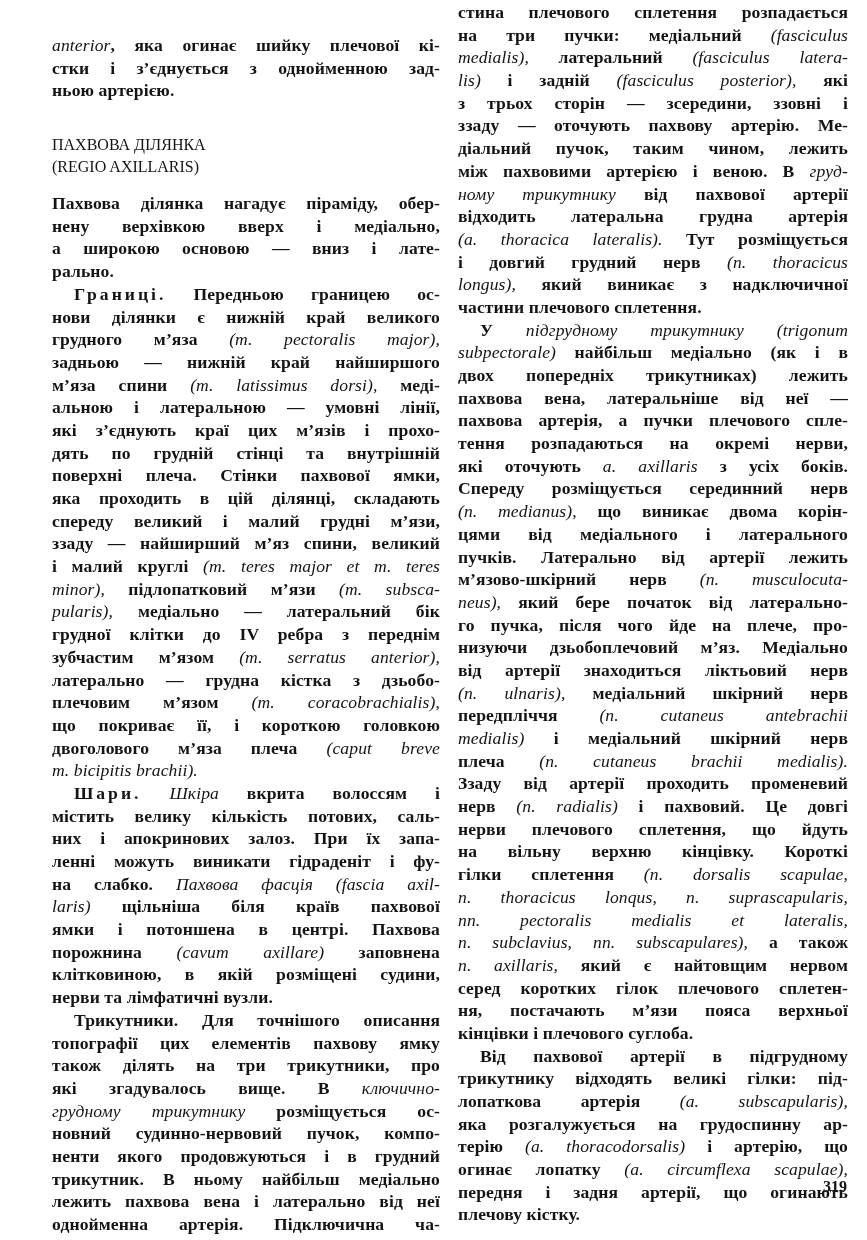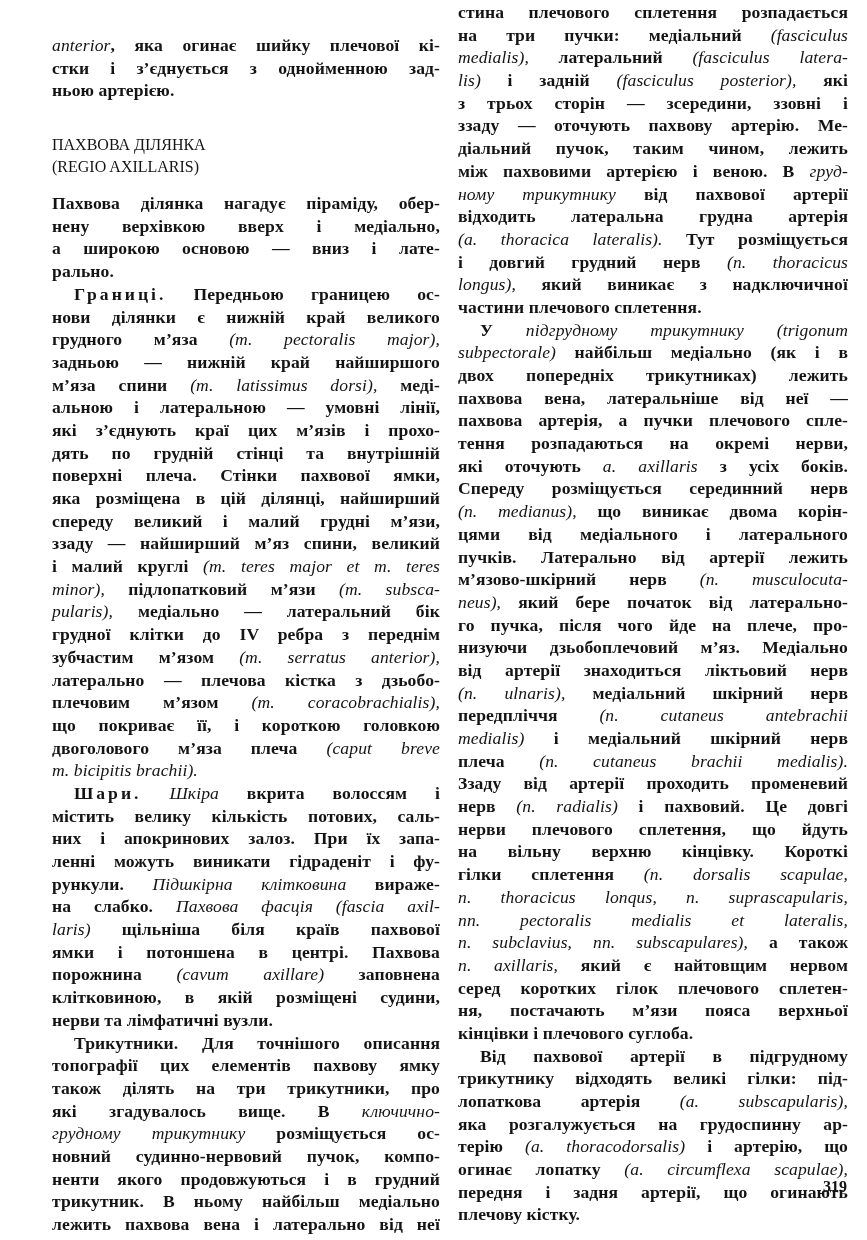--- a/index.html
+++ b/index.html
@@ -40,38 +40,37 @@
       <span class="line last"><span>рально.</span></span>
       <span class="line indent"><span class="sp">Границі.</span><span> Передньою границею ос-</span></span>
       <span class="line"><span>нови ділянки є нижній край великого</span></span>
       <span class="line"><span>грудного м’яза </span><i>(m. pectoralis major),</i></span>
       <span class="line"><span>задньою — нижній край найширшого</span></span>
       <span class="line"><span>м’яза спини </span><i>(m. latissimus dorsi),</i><span> меді-</span></span>
       <span class="line"><span>альною і латеральною — умовні лінії,</span></span>
       <span class="line"><span>які з’єднують краї цих м’язів і прохо-</span></span>
       <span class="line"><span>дять по грудній стінці та внутрішній</span></span>
       <span class="line"><span>поверхні плеча. Стінки пахвової ямки,</span></span>
-      <span class="line"><span>яка розміщена в цій ділянці, найширший</span></span>
+      <span class="line"><span>яка проходить в цій ділянці, складають</span></span>
       <span class="line"><span>спереду великий і малий грудні м’язи,</span></span>
       <span class="line"><span>ззаду — найширший м’яз спини, великий</span></span>
       <span class="line"><span>і малий круглі </span><i>(m. teres major et m. teres</i></span>
       <span class="line"><i>minor),</i><span> підлопатковий м’язи </span><i>(m. subsca-</i></span>
       <span class="line"><i>pularis),</i><span> медіально — латеральний бік</span></span>
       <span class="line"><span>грудної клітки до IV ребра з переднім</span></span>
       <span class="line"><span>зубчастим м’язом </span><i>(m. serratus anterior),</i></span>
-      <span class="line"><span>латерально — плечова кістка з дзьобо-</span></span>
+      <span class="line"><span>латерально — грудна кістка з дзьобо-</span></span>
       <span class="line"><span>плечовим м’язом </span><i>(m. coracobrachialis),</i></span>
       <span class="line"><span>що покриває її, і короткою головкою</span></span>
       <span class="line"><span>двоголового м’яза плеча </span><i>(caput breve</i></span>
       <span class="line last"><i>m. bicipitis brachii).</i></span>
       <span class="line indent"><span class="sp">Шари.</span><span> </span><i>Шкіра</i><span> вкрита волоссям і</span></span>
       <span class="line"><span>містить велику кількість потових, саль-</span></span>
       <span class="line"><span>них і апокринових залоз. При їх запа-</span></span>
       <span class="line"><span>ленні можуть виникати гідраденіт і фу-</span></span>
-      <span class="line"><span>рункули. </span><i>Підшкірна клітковина</i><span> вираже-</span></span>
       <span class="line"><span>на слабко. </span><i>Пахвова фасція (fascia axil-</i></span>
       <span class="line"><i>laris)</i><span> щільніша біля країв пахвової</span></span>
       <span class="line"><span>ямки і потоншена в центрі. Пахвова</span></span>
       <span class="line"><span>порожнина </span><i>(cavum axillare)</i><span> заповнена</span></span>
       <span class="line"><span>клітковиною, в якій розміщені судини,</span></span>
       <span class="line last"><span>нерви та лімфатичні вузли.</span></span>
       <span class="line indent"><span>Трикутники.</span><span> Для точнішого описання</span></span>
       <span class="line"><span>топографії цих елементів пахвову ямку</span></span>
       <span class="line"><span>також ділять на три трикутники, про</span></span>
       <span class="line"><span>які згадувалось вище. В </span><i>ключично-</i></span>

